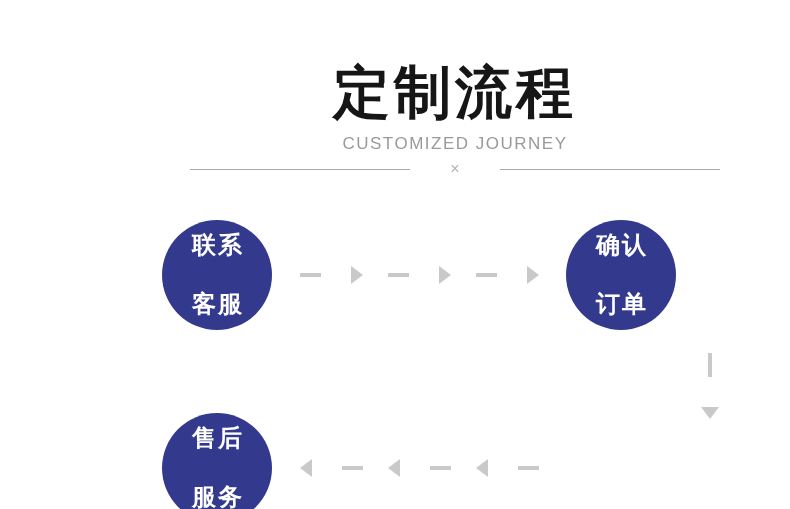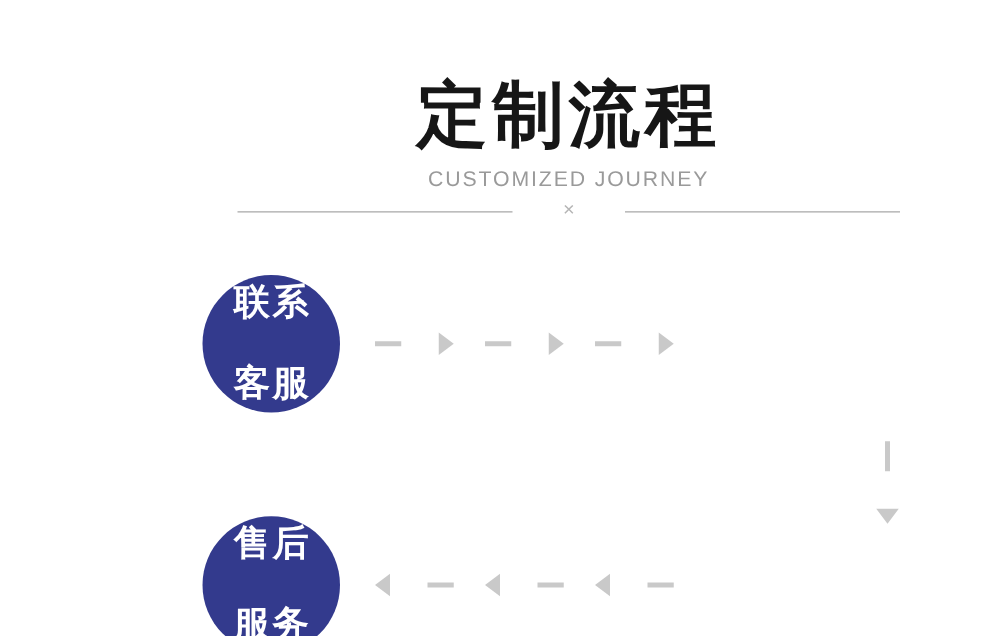--- a/index.html
+++ b/index.html
@@ -75,21 +75,21 @@
   .circle {
     width: 110px;
     height: 110px;
     border-radius: 50%;
     background: var(--circle-fill);
     color: var(--circle-text);
     display: flex;
     flex-direction: column;
     align-items: center;
     justify-content: center;
-    font-size: 29px;
+    font-size: 24px;
     font-weight: bold;
     line-height: 1.2;
     letter-spacing: 2px;
     text-indent: 2px;
   }
   .gap {
     width: 58px;
     display: flex;
     align-items: center;
     justify-content: center;
@@ -155,20 +155,24 @@
         <div class="arrow-shaft-h"></div>
           <div class="arrow-head-right"></div>
       </div>
     </div>
     <div class="gap">
       <div class="arrow-h">
         <div class="arrow-shaft-h"></div>
           <div class="arrow-head-right"></div>
       </div>
     </div>
+    <div class="circle">
+      <span>确认</span>
+      <span>订单</span>
+    </div>
   </div>
 
   <div class="arrow-down">
     <div class="arrow-shaft-v"></div>
     <div class="arrow-head-down"></div>
   </div>
 
   <div class="flow-row row2">
     <div class="circle">
       <span>售后</span>

